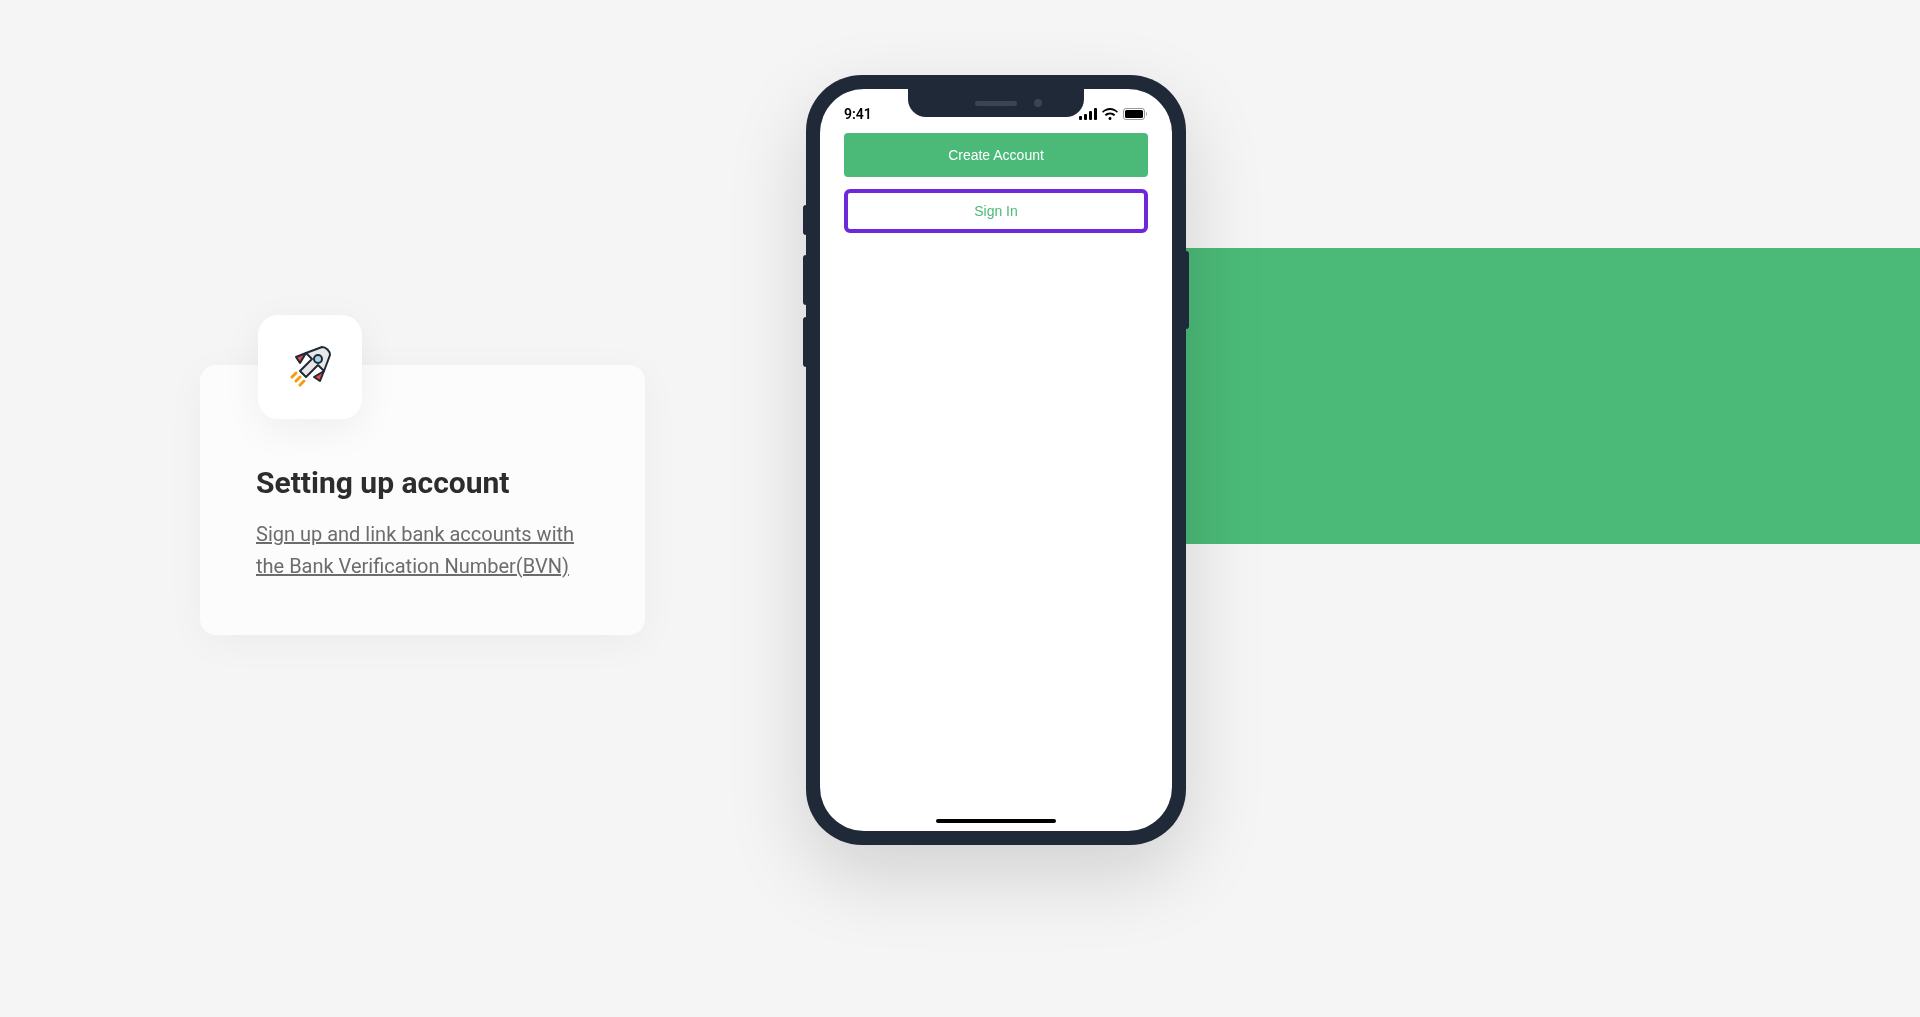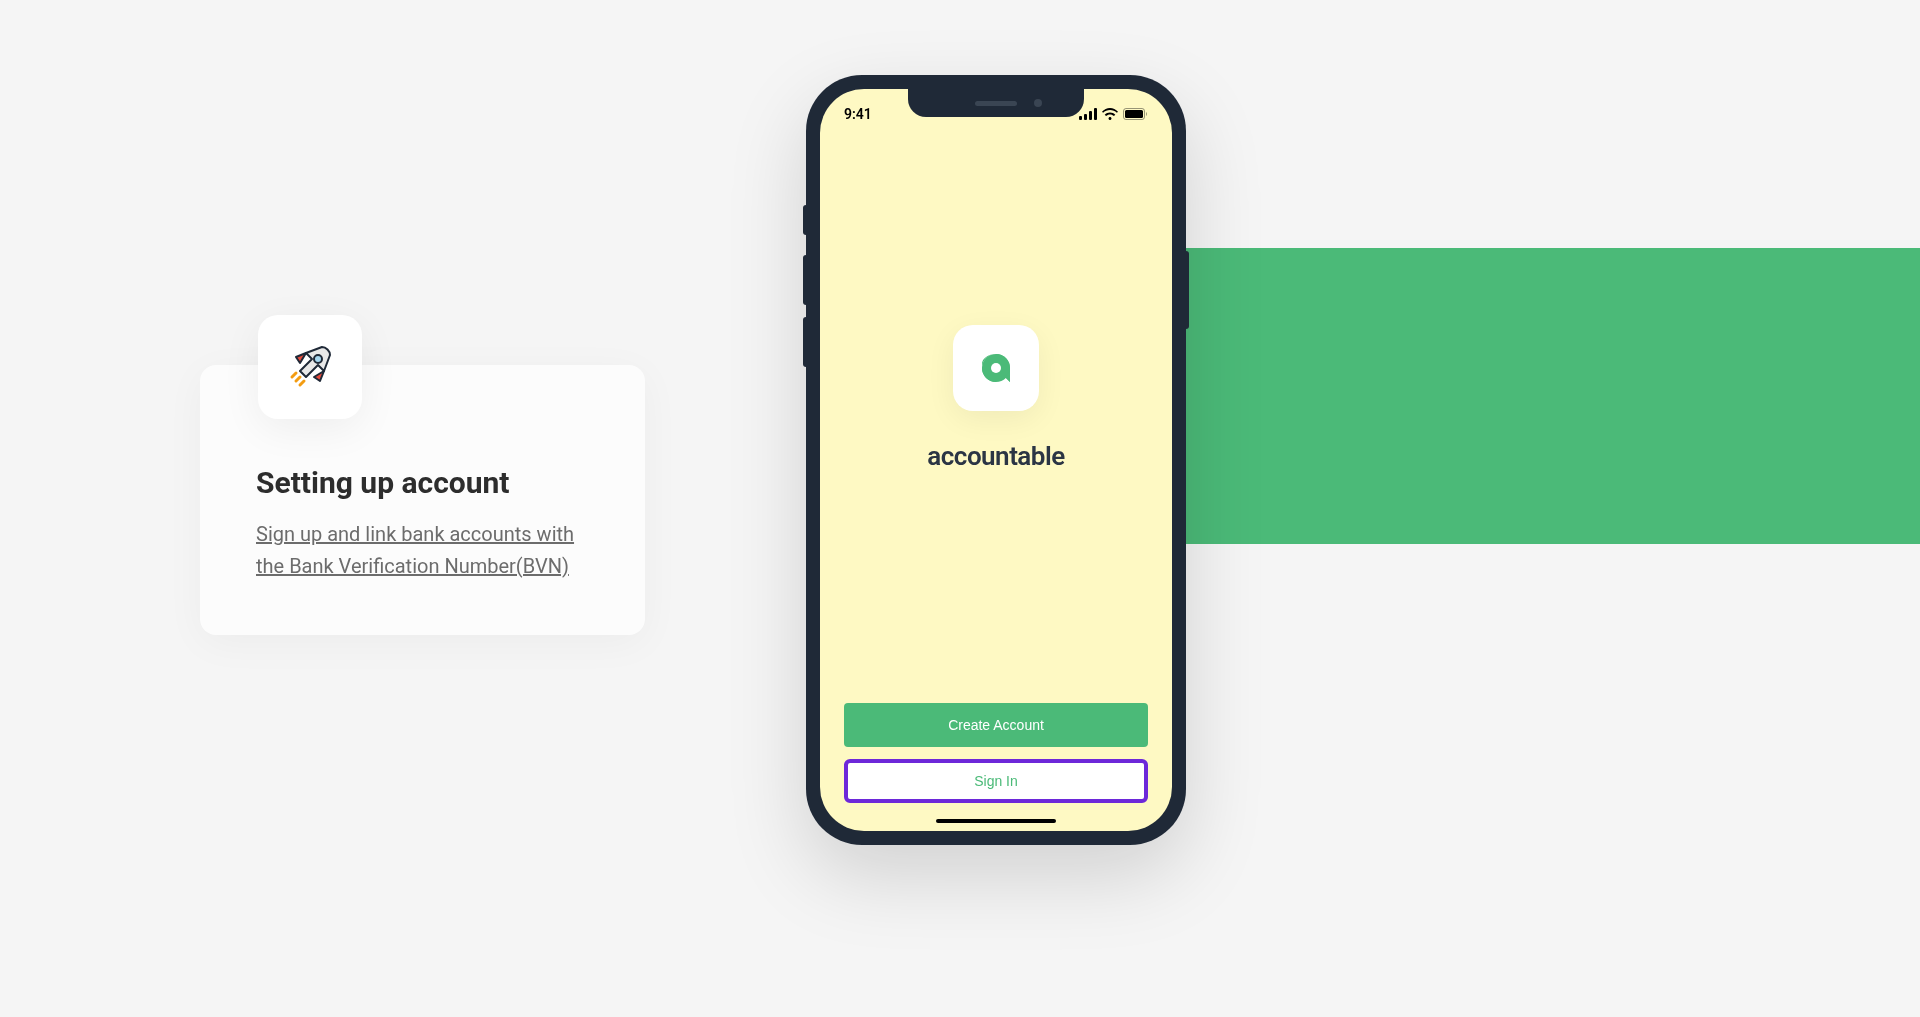--- a/index.html
+++ b/index.html
@@ -127,21 +127,21 @@
       top: 242px;
       width: 4px;
       height: 50px;
       background: #1f2937;
       border-radius: 3px 0 0 3px;
     }
     
     .phone-screen {
       width: 100%;
       height: 100%;
-      background: #fef9c3;
+      background: #ffffff;
       border-radius: 44px;
       position: relative;
       overflow: hidden;
       display: flex;
       flex-direction: column;
     }
     
     
     .notch {
       position: absolute;
@@ -342,33 +342,20 @@
           <svg width="25" height="12" viewBox="0 0 25 12" fill="none">
             <rect x="0.5" y="0.5" width="21" height="11" rx="2.5" stroke="#000" stroke-opacity="0.4"></rect>
             <rect x="2" y="2" width="18" height="8" rx="1.5" fill="#000"></rect>
             <path d="M23 4 C24 4.5 24 7.5 23 8 Z" fill="#000" fill-opacity="0.5"></path>
           </svg>
         </span>
       </div>
     </div>
 
     <div class="app-content">
-      <div class="logo-section">
-        <div class="logo-box">
-          <span class="logo-svg">
-            <svg width="40" height="40" viewBox="0 0 40 40" fill="none">
-              <path d="M20 6 C27.7 6 34 12.3 34 20 L34 34 L28 28 C25.7 29.3 23 30 20 30 C12.3 30 6 23.7 6 16 C6 10.5 12.3 6 20 6 Z M20 6 C12.3 6 6 12.3 6 20 C6 27.7 12.3 34 20 34" fill="#4BBA78"></path>
-              <circle cx="20" cy="20" r="14" fill="#4BBA78"></circle>
-              <circle cx="20" cy="20" r="5" fill="#ffffff"></circle>
-              <path d="M28 28 L34 34 L34 20 C34 24 31.5 27 28 28 Z" fill="#4BBA78"></path>
-            </svg>
-          </span>
-        </div>
-        <div class="app-name">accountable</div>
-      </div>
 
       <div class="button-group">
         <button class="btn-primary">Create Account</button>
         <button class="btn-secondary">Sign In</button>
       </div>
     </div>
 
     <div class="home-indicator"></div>
   </div>
 </div>

